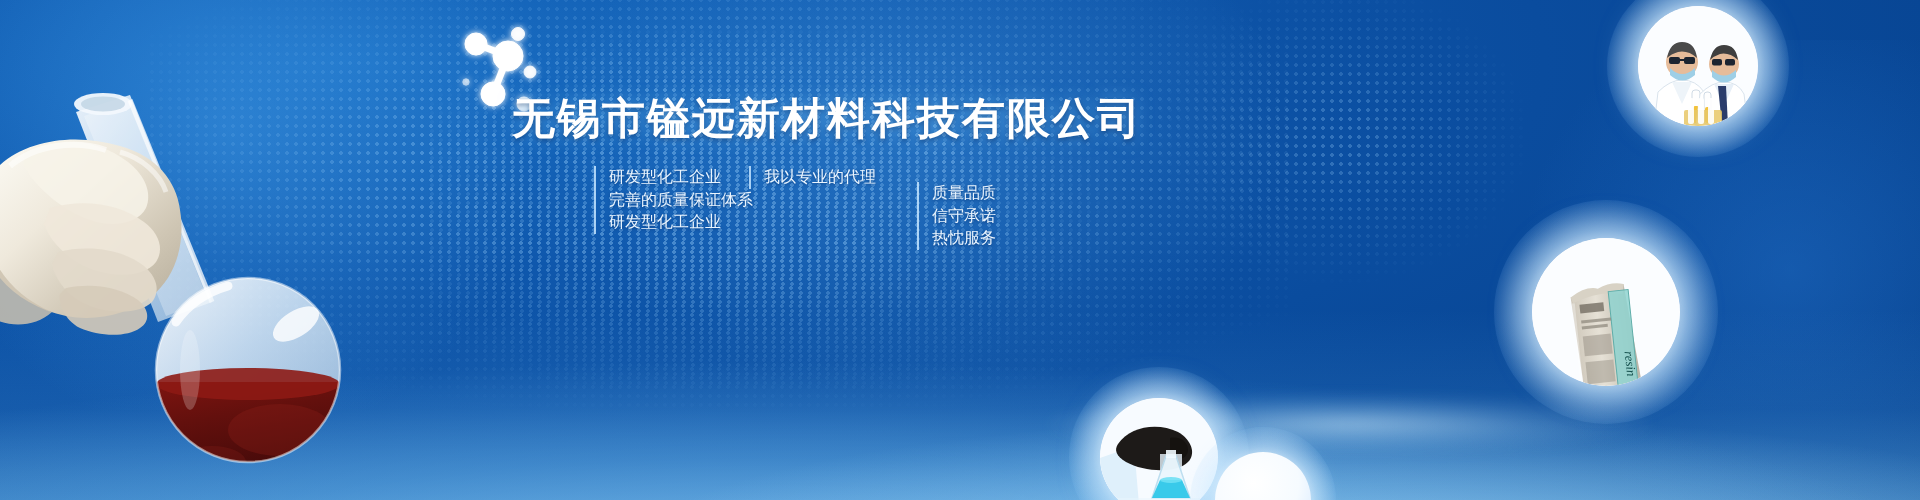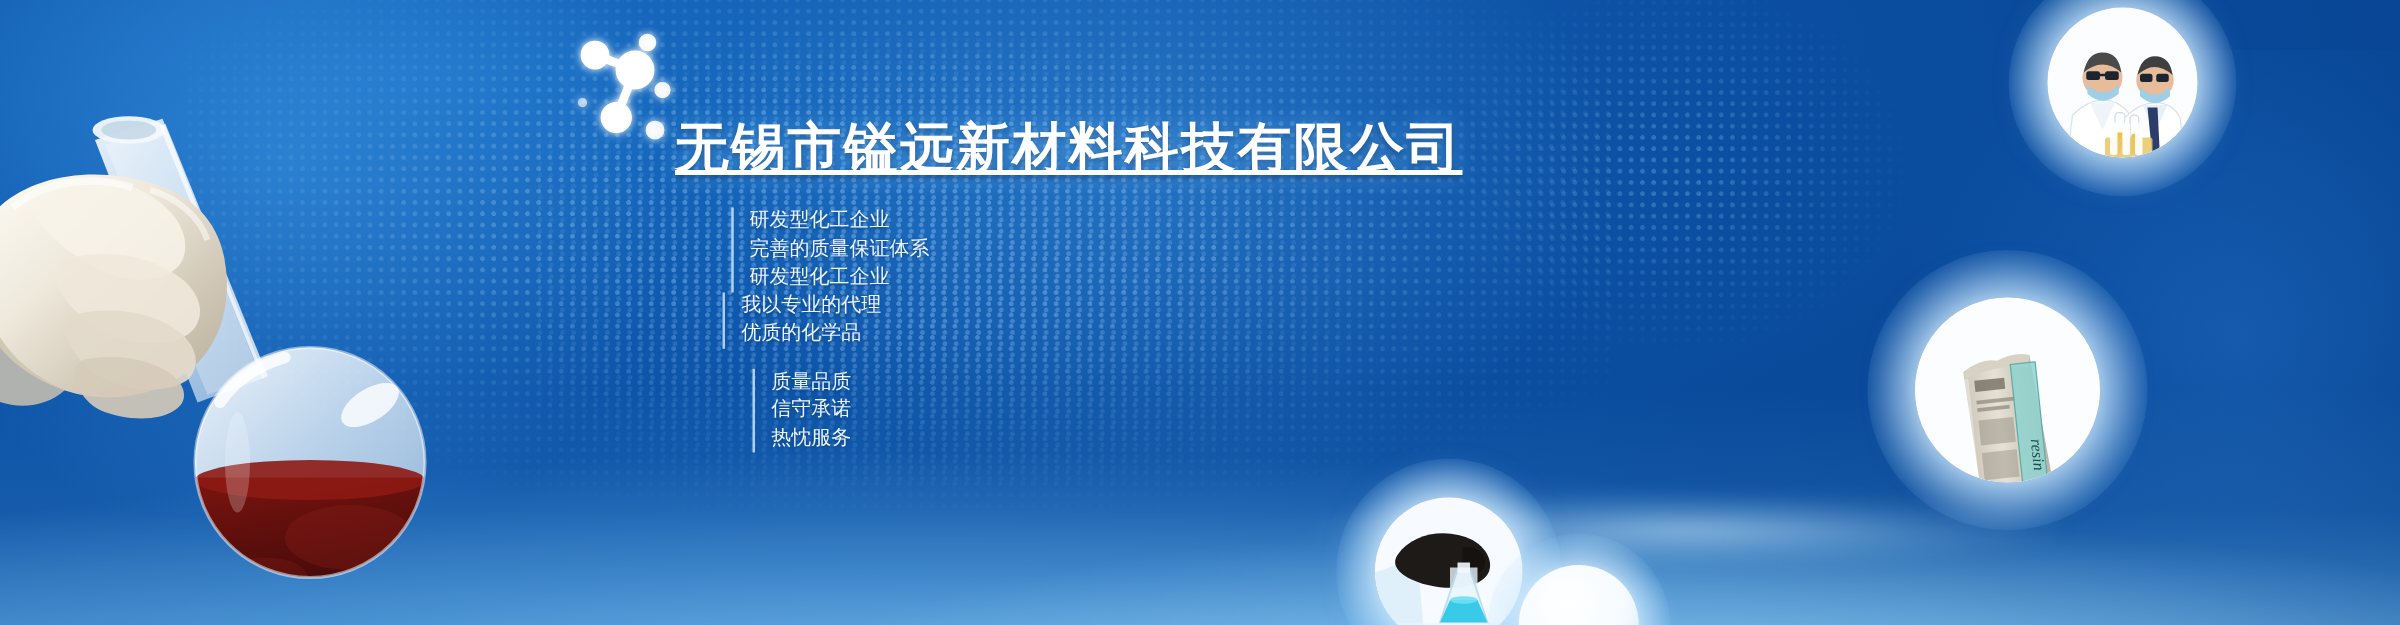--- a/index.html
+++ b/index.html
@@ -54,28 +54,27 @@
   }
   .streak{
     position:absolute;left:1050px;bottom:46px;width:600px;height:60px;
     background:radial-gradient(ellipse at center, rgba(210,240,255,.55) 0%, rgba(190,230,255,.18) 45%, rgba(190,230,255,0) 75%);
     filter:blur(6px);pointer-events:none;
   }
   
   .molecule{position:absolute;left:446px;top:22px;width:120px;height:105px;pointer-events:none;}
   
   .title{
-    position:absolute;left:540px;top:90px;
+    position:absolute;left:512px;top:90px;
     font-size:43px;font-weight:bold;color:#ffffff;letter-spacing:2px;
     text-shadow:0 0 18px rgba(120,200,255,.55), 0 2px 5px rgba(0,30,80,.55);
     white-space:nowrap;
-    text-decoration:underline;
-  }
-  
-  .features{position:absolute;left:578px;top:166px;display:flex;align-items:center;flex-direction:column;}
+  }
+  
+  .features{position:absolute;left:594px;top:166px;display:flex;align-items:flex-start;}
   .feat-col{
     padding-left:13px;margin-right:49px;
     border-left:2px solid rgba(195,228,255,.85);
   }
   .feat-col:last-child{margin-right:0;margin-top:16px;}
   .feat-col .line{
     font-size:16px;color:#eaf5ff;line-height:22.5px;white-space:nowrap;
     text-shadow:0 1px 3px rgba(0,35,90,.5);
   }
   
@@ -146,21 +145,20 @@
   <div class="features">
 
     <div class="feat-col c1">
       <div class="line">研发型化工企业</div>
       <div class="line">完善的质量保证体系</div>
       <div class="line">研发型化工企业</div>
     </div>
 
     <div class="feat-col c2">
       <div class="line">我以专业的代理</div>
-      <div class="line">优质的化学品</div>
     </div>
 
     <div class="feat-col c3">
       <div class="line">质量品质</div>
       <div class="line">信守承诺</div>
       <div class="line">热忱服务</div>
     </div>
 
   </div>
 

